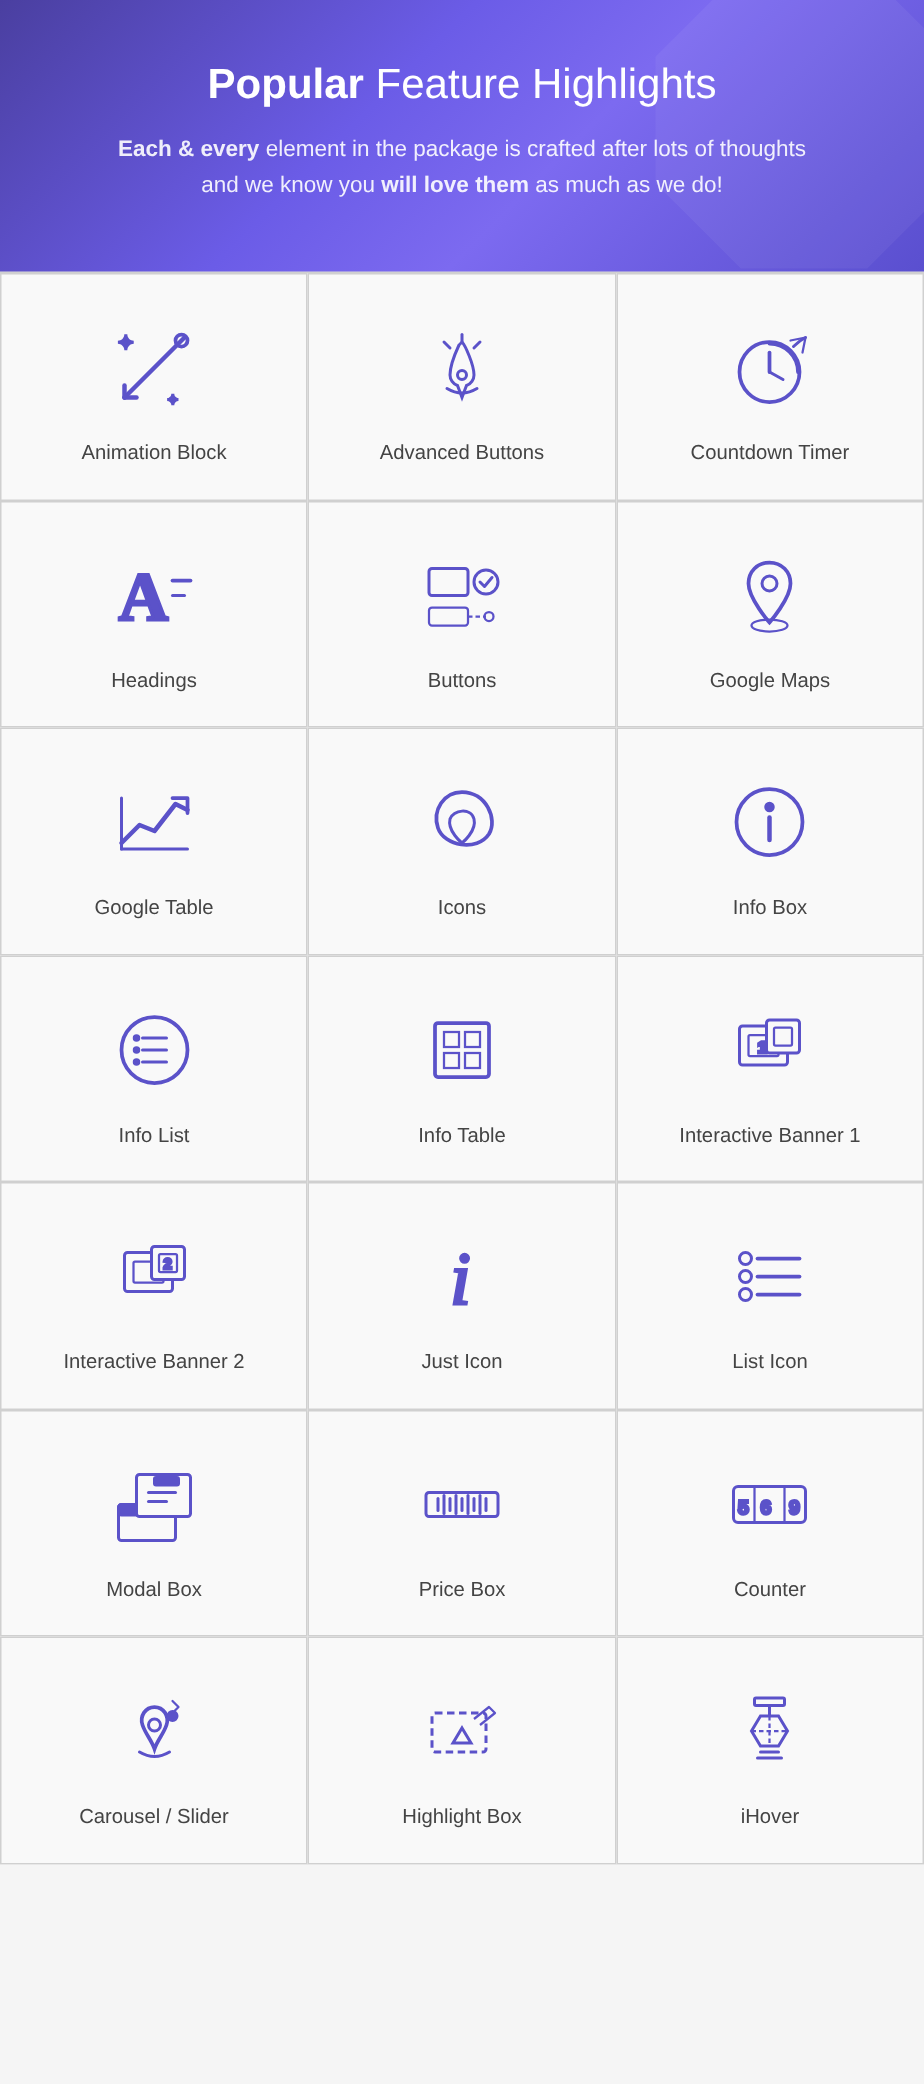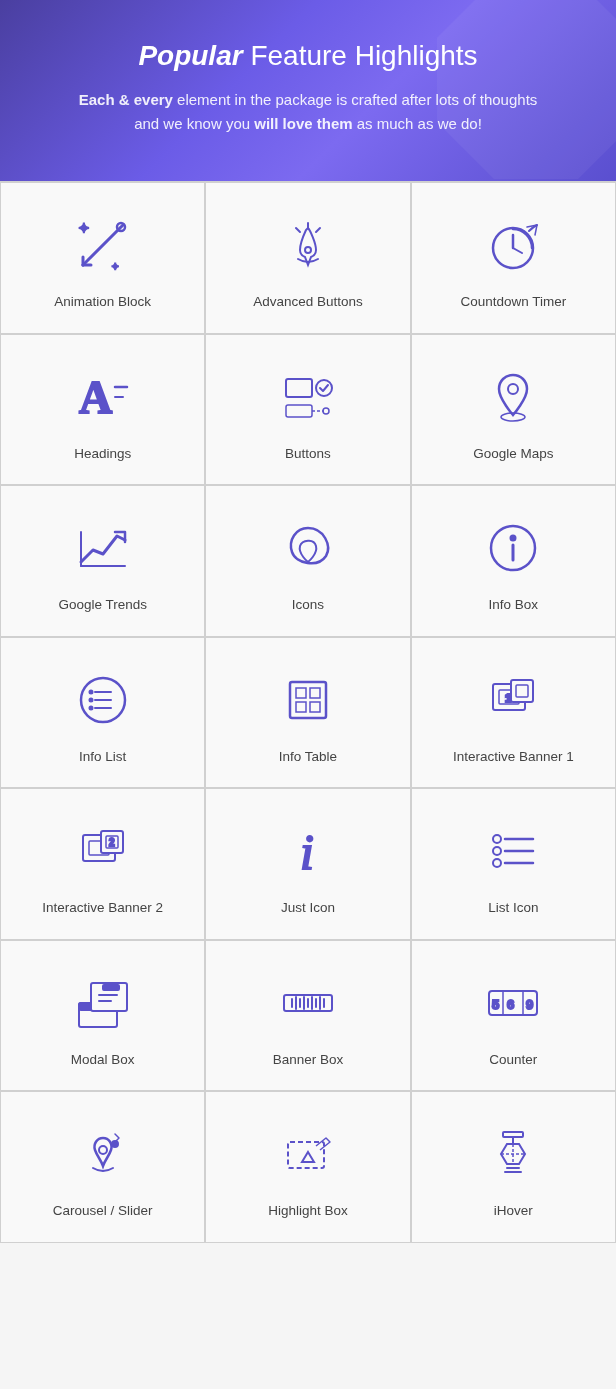--- a/index.html
+++ b/index.html
@@ -20,21 +20,21 @@
       background: rgba(255,255,255,0.05);
       transform: rotate(45deg);
       clip-path: polygon(30% 0%, 70% 0%, 100% 30%, 100% 70%, 70% 100%, 30% 100%, 0% 70%, 0% 30%);
     }
     .header-title {
       font-size: 28px;
       color: #fff;
       margin-bottom: 16px;
       font-weight: 400;
     }
-    .header-title strong { font-weight: 800; font-style: italic; }
+    .header-title strong { font-weight: 800; }
     .header-subtitle {
       font-size: 15px;
       color: rgba(255,255,255,0.9);
       line-height: 1.6;
     }
     .header-subtitle strong { font-weight: 700; }
 
     .grid {
       display: grid;
       grid-template-columns: repeat(3, 1fr);
@@ -178,21 +178,21 @@
 
   <div class="cell">
     <div class="icon-wrap">
       <svg viewBox="0 0 60 60" fill="none" xmlns="http://www.w3.org/2000/svg">
         <polyline points="8,44 20,32 30,36 44,18 52,22" stroke="#5b52c9" stroke-width="3" fill="none" stroke-linecap="round" stroke-linejoin="round"></polyline>
         <polyline points="42,14 52,14 52,24" stroke="#5b52c9" stroke-width="2.5" fill="none" stroke-linecap="round" stroke-linejoin="round"></polyline>
         <line x1="8" y1="48" x2="52" y2="48" stroke="#5b52c9" stroke-width="2" stroke-linecap="round"></line>
         <line x1="8" y1="48" x2="8" y2="14" stroke="#5b52c9" stroke-width="2" stroke-linecap="round"></line>
       </svg>
     </div>
-    <span class="cell-label">Google Trends</span>
+    <span class="cell-label">Google Table</span>
   </div>
 
   <div class="cell">
     <div class="icon-wrap">
       <svg viewBox="0 0 60 60" fill="none" xmlns="http://www.w3.org/2000/svg">
         <path d="M30 10 C18 10 10 22 14 34 C18 46 40 50 48 38 C54 28 46 10 30 10Z" stroke="#5b52c9" stroke-width="2.5" fill="none"></path>
         <path d="M22 28 C24 22 36 20 38 28 C40 36 30 44 30 44 C30 44 20 36 22 28Z" stroke="#5b52c9" stroke-width="2" fill="none"></path>
       </svg>
     </div>
     <span class="cell-label">Icons</span>
@@ -309,21 +309,21 @@
         <line x1="18" y1="24" x2="18" y2="36" stroke="#5b52c9" stroke-width="2" stroke-linecap="round"></line>
         <line x1="22" y1="26" x2="22" y2="34" stroke="#5b52c9" stroke-width="2" stroke-linecap="round"></line>
         <line x1="26" y1="24" x2="26" y2="36" stroke="#5b52c9" stroke-width="2" stroke-linecap="round"></line>
         <line x1="30" y1="26" x2="30" y2="34" stroke="#5b52c9" stroke-width="2" stroke-linecap="round"></line>
         <line x1="34" y1="24" x2="34" y2="36" stroke="#5b52c9" stroke-width="2" stroke-linecap="round"></line>
         <line x1="38" y1="26" x2="38" y2="34" stroke="#5b52c9" stroke-width="2" stroke-linecap="round"></line>
         <line x1="42" y1="24" x2="42" y2="36" stroke="#5b52c9" stroke-width="2" stroke-linecap="round"></line>
         <line x1="46" y1="26" x2="46" y2="34" stroke="#5b52c9" stroke-width="2" stroke-linecap="round"></line>
       </svg>
     </div>
-    <span class="cell-label">Banner Box</span>
+    <span class="cell-label">Price Box</span>
   </div>
 
   <div class="cell">
     <div class="icon-wrap">
       <svg viewBox="0 0 60 60" fill="none" xmlns="http://www.w3.org/2000/svg">
         <rect x="6" y="18" width="48" height="24" rx="3" stroke="#5b52c9" stroke-width="2"></rect>
         <line x1="20" y1="18" x2="20" y2="42" stroke="#5b52c9" stroke-width="1.5"></line>
         <line x1="40" y1="18" x2="40" y2="42" stroke="#5b52c9" stroke-width="1.5"></line>
         <text x="9" y="36" fill="#5b52c9" font-size="13" font-family="Arial" font-weight="bold">5</text>
         <text x="24" y="36" fill="#5b52c9" font-size="13" font-family="Arial" font-weight="bold">6</text>

